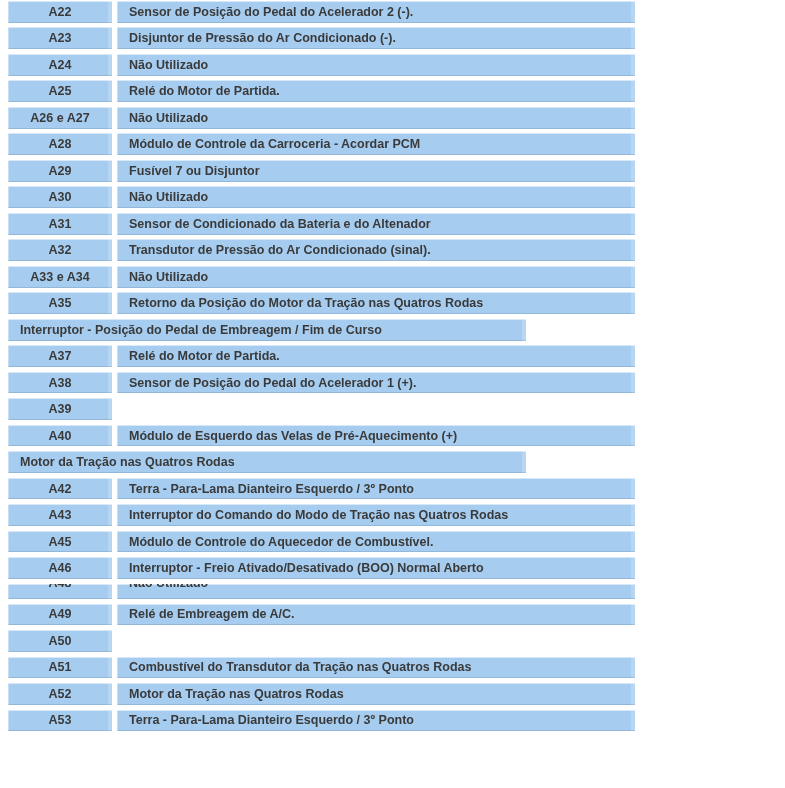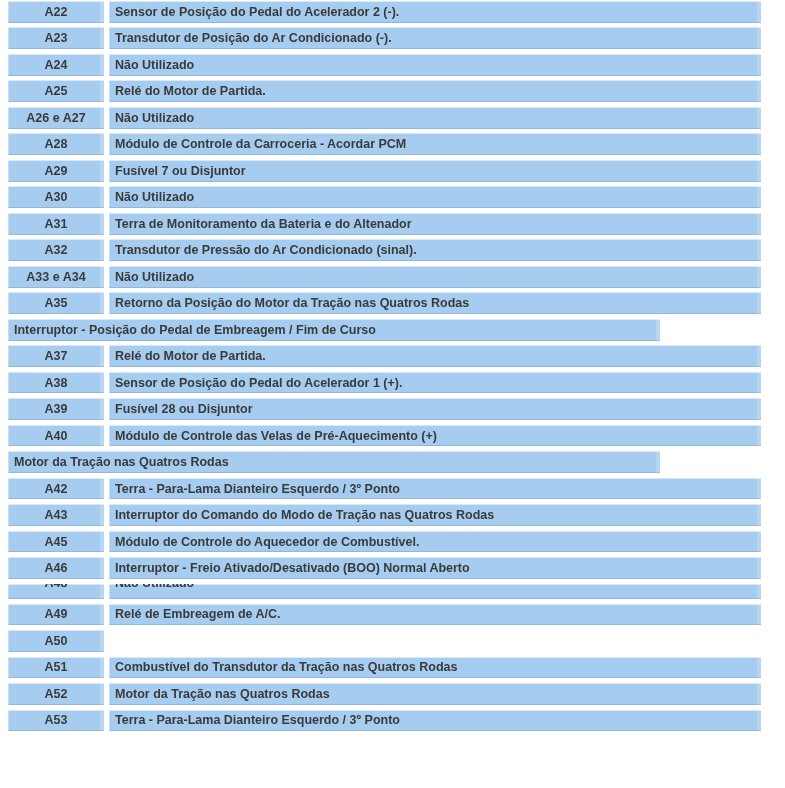--- a/index.html
+++ b/index.html
@@ -32,27 +32,27 @@
       inset -4px 0 0 rgba(255,255,255,0.18);
     display: flex;
     align-items: center;
     color: var(--text-color, #3a3a3a);
     font-size: 12.5px;
     font-weight: bold;
     white-space: nowrap;
     overflow: hidden;
   }
   .cell.pin {
-    width: 96px;
+    width: 104px;
     justify-content: center;
     margin-right: 5px;
   }
   .cell.desc {
-    width: 652px;
-    padding-left: 6px;
+    width: 518px;
+    padding-left: 12px;
     box-sizing: border-box;
   }
   
   .row.clipped { height: 15.2px; }
   .row.clipped .cell { align-items: flex-start; }
   .row.clipped .cell > span {
     display: block;
     line-height: 21.7px;
     margin-top: -11px;
   }
@@ -67,21 +67,21 @@
       </div>
       <div class="cell desc">
         <span>Sensor de Posição do Pedal do Acelerador 2 (-).</span>
       </div>
     </div>
     <div class="row">
       <div class="cell pin">
         <span>A23</span>
       </div>
       <div class="cell desc">
-        <span>Transdutor de Posição do Ar Condicionado (-).</span>
+        <span>Disjuntor de Pressão do Ar Condicionado (-).</span>
       </div>
     </div>
     <div class="row">
       <div class="cell pin">
         <span>A24</span>
       </div>
       <div class="cell desc">
         <span>Não Utilizado</span>
       </div>
     </div>
@@ -123,21 +123,21 @@
       </div>
       <div class="cell desc">
         <span>Não Utilizado</span>
       </div>
     </div>
     <div class="row">
       <div class="cell pin">
         <span>A31</span>
       </div>
       <div class="cell desc">
-        <span>Terra de Monitoramento da Bateria e do Altenador</span>
+        <span>Sensor de Condicionado da Bateria e do Altenador</span>
       </div>
     </div>
     <div class="row">
       <div class="cell pin">
         <span>A32</span>
       </div>
       <div class="cell desc">
         <span>Transdutor de Pressão do Ar Condicionado (sinal).</span>
       </div>
     </div>
@@ -175,30 +175,27 @@
         <span>A38</span>
       </div>
       <div class="cell desc">
         <span>Sensor de Posição do Pedal do Acelerador 1 (+).</span>
       </div>
     </div>
     <div class="row">
       <div class="cell pin">
         <span>A39</span>
       </div>
-      <div class="cell desc">
-        <span>Fusível 28 ou Disjuntor</span>
-      </div>
     </div>
     <div class="row">
       <div class="cell pin">
         <span>A40</span>
       </div>
       <div class="cell desc">
-        <span>Módulo de Controle das Velas de Pré-Aquecimento (+)</span>
+        <span>Módulo de Esquerdo das Velas de Pré-Aquecimento (+)</span>
       </div>
     </div>
     <div class="row">
       <div class="cell desc">
         <span>Motor da Tração nas Quatros Rodas</span>
       </div>
     </div>
     <div class="row">
       <div class="cell pin">
         <span>A42</span>

